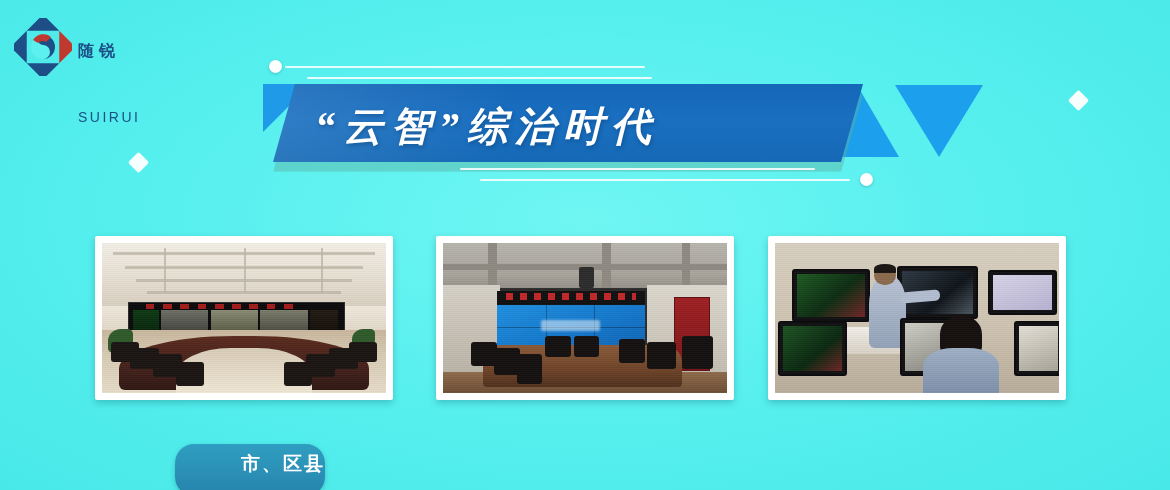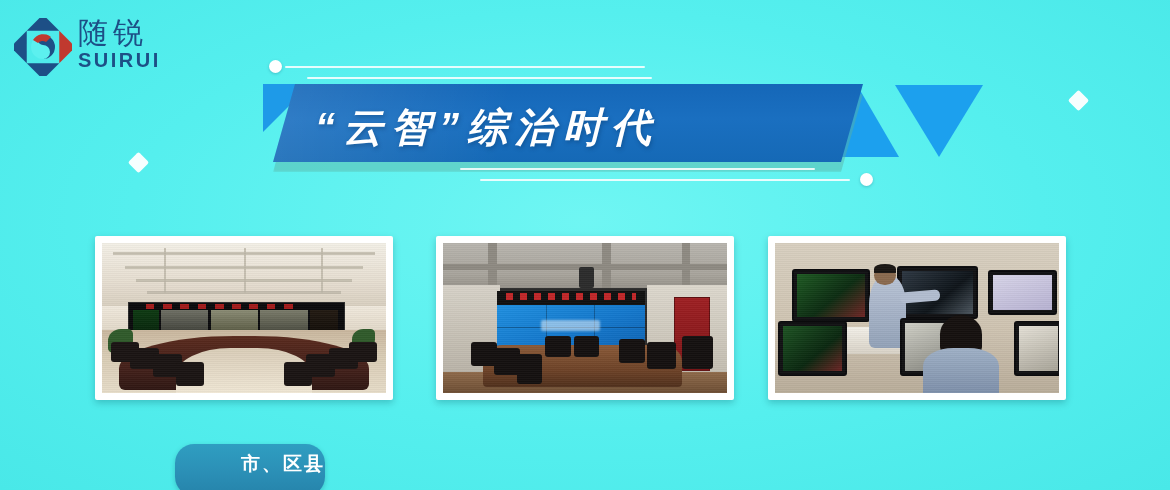--- a/index.html
+++ b/index.html
@@ -37,33 +37,35 @@
     height: 58px;
   }
   #logo-text {
     position: absolute;
     left: 64px;
     top: 2px;
     width: 110px;
     height: 58px;
   }
   .logo-cn {
-    font-size: 30px;
-    font-weight: 400;
+    font-size: 16px;
+    font-weight: 700;
     color: #1d4f86;
     letter-spacing: 5px;
     line-height: 30px;
     font-family: "DejaVu Sans", "Liberation Sans", sans-serif;
+    margin-top: 18px;
   }
   .logo-en {
-    font-size: 20px;
-    font-weight: 700;
+    font-size: 14px;
+    font-weight: 400;
     color: #1d4f86;
     letter-spacing: 2.5px;
     line-height: 24px;
+    margin-top: 39px;
   }
 
   
   .diamond {
     position: absolute;
     background: #ffffff;
     transform: rotate(45deg);
     border-radius: 2px;
     opacity: .95;
   }
@@ -161,21 +163,21 @@
     top: 50px;
     width: 530px;
     height: 44px;
     line-height: 44px;
     color: #ffffff;
     font-size: 40px;
     font-weight: 700;
     font-style: italic;
     letter-spacing: 8px;
     white-space: nowrap;
-    font-family: Liberation Sans, sans-serif;
+    font-family: Liberation Serif, serif;
     text-shadow: 1px 2px 4px rgba(0,40,80,.35);
   }
 
   
   #cards {
     position: absolute;
     left: 0;
     top: 236px;
     width: 1170px;
     height: 245px;

